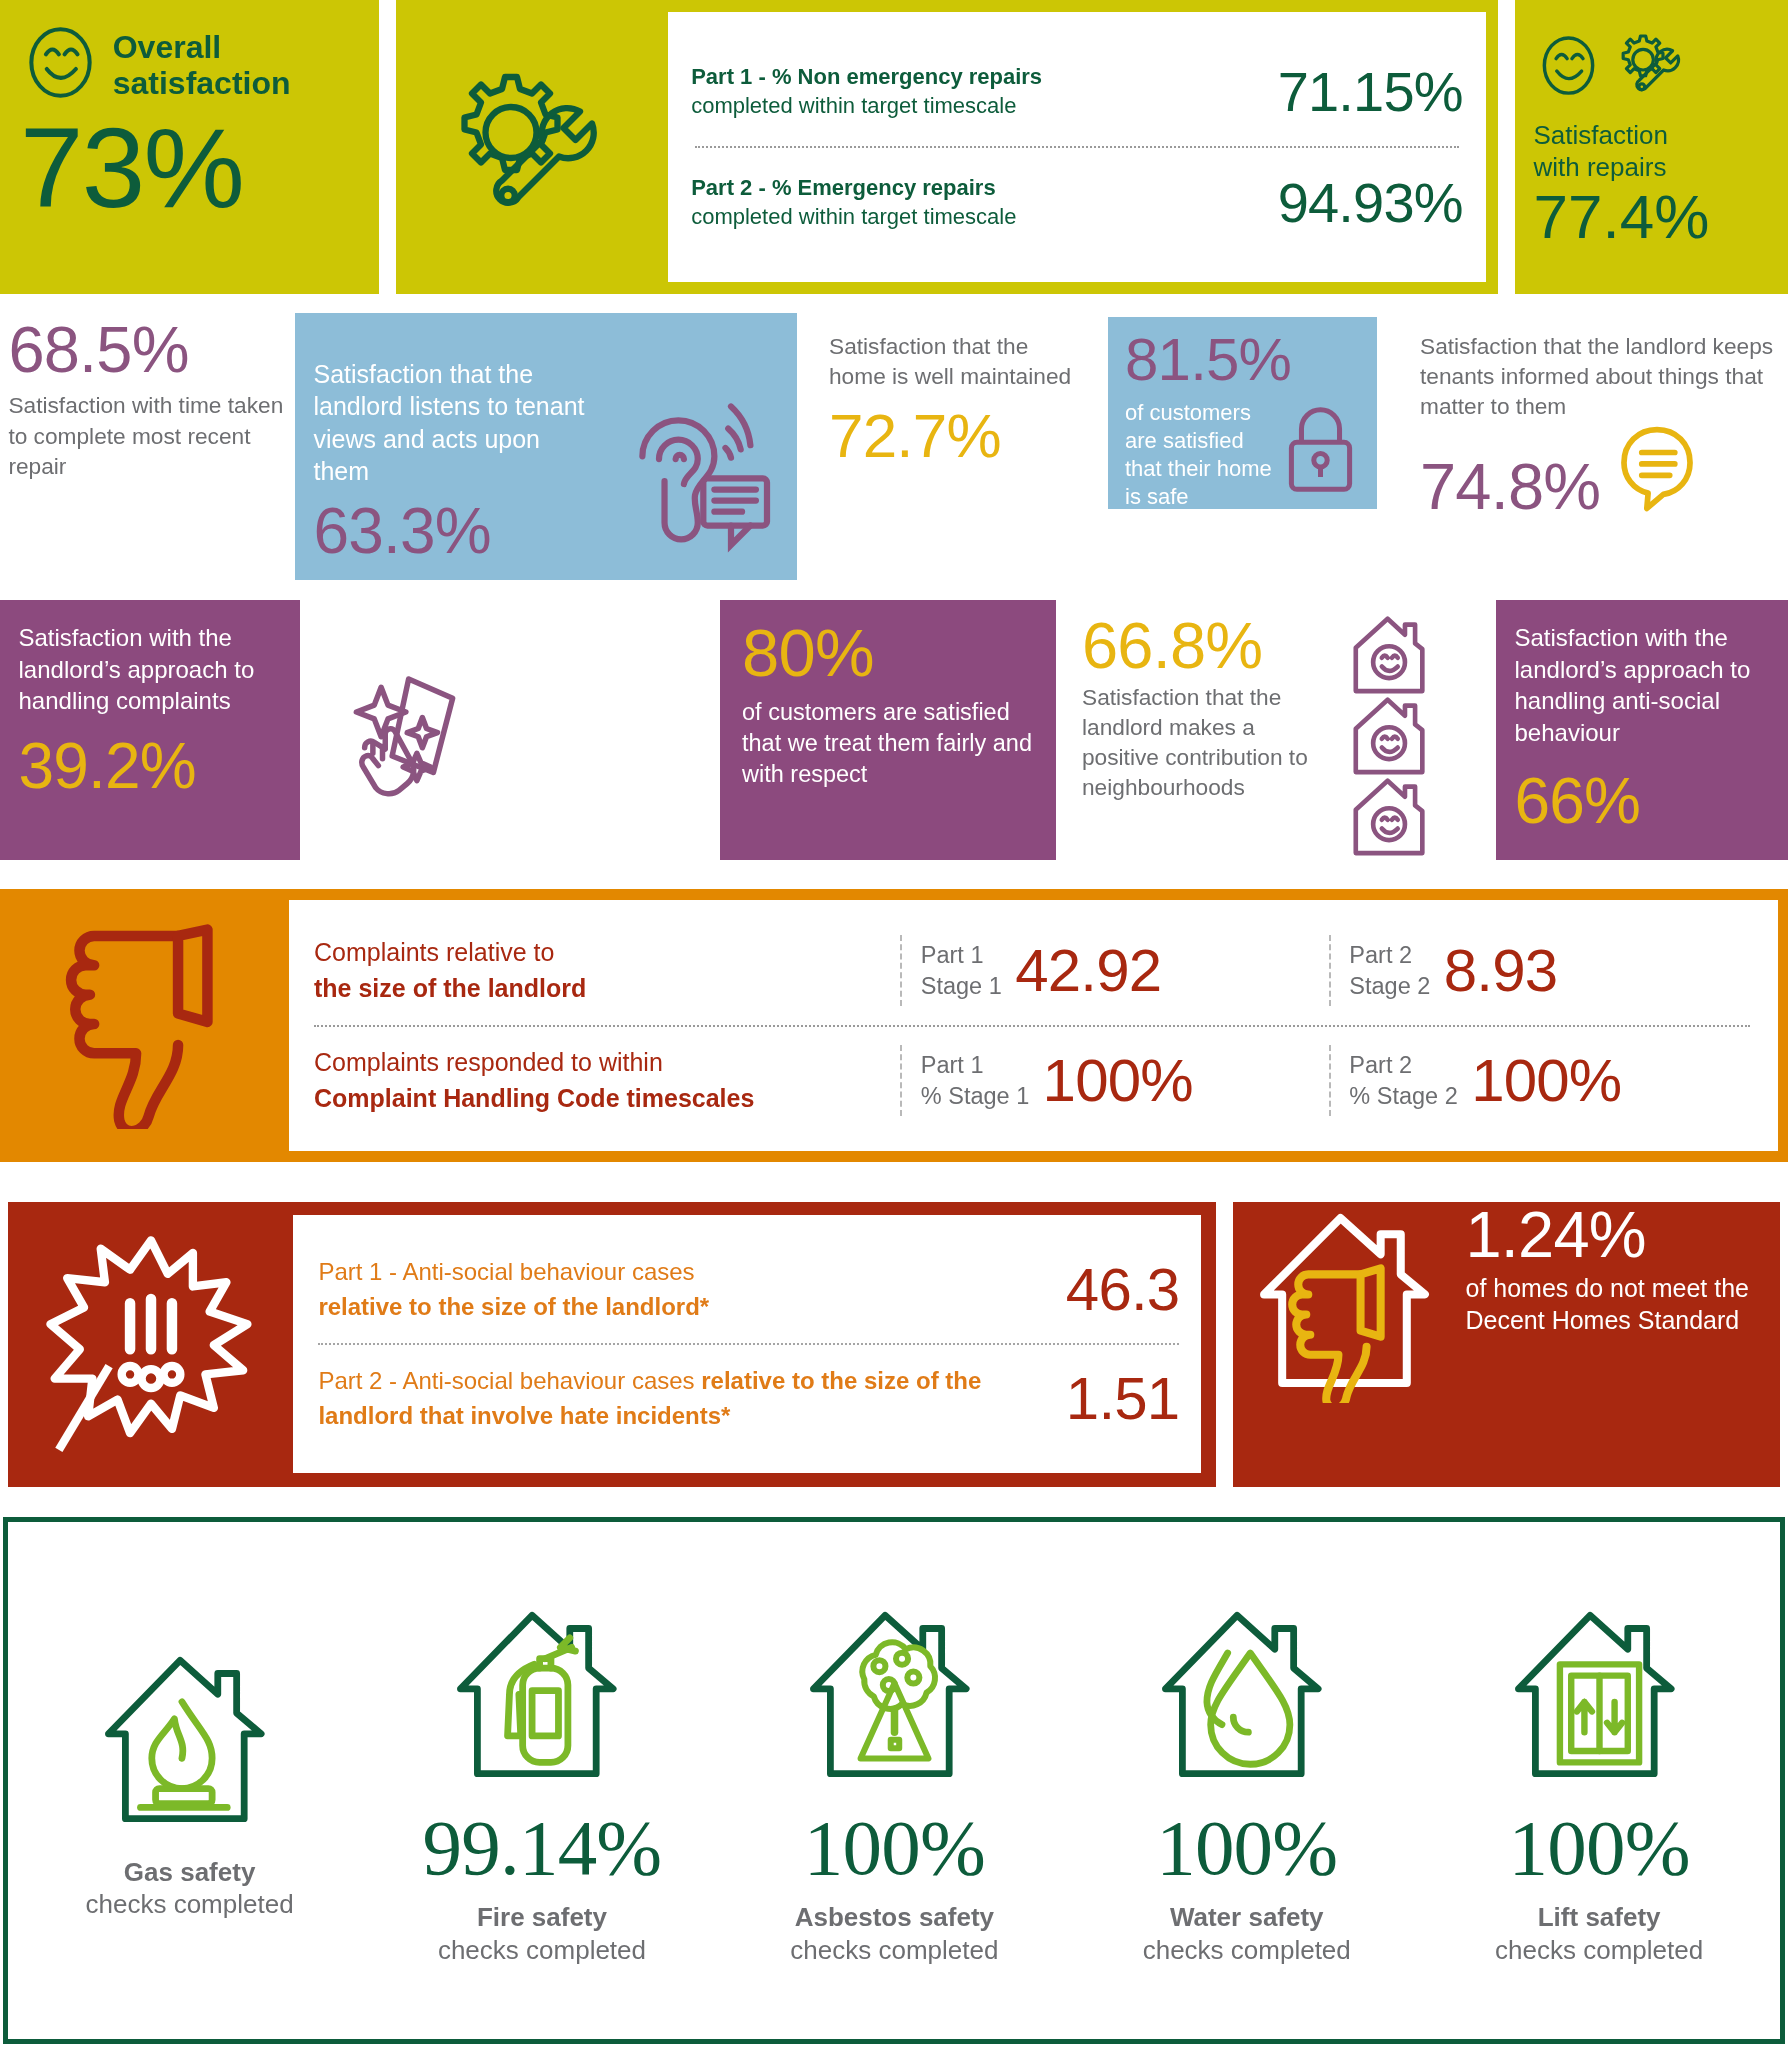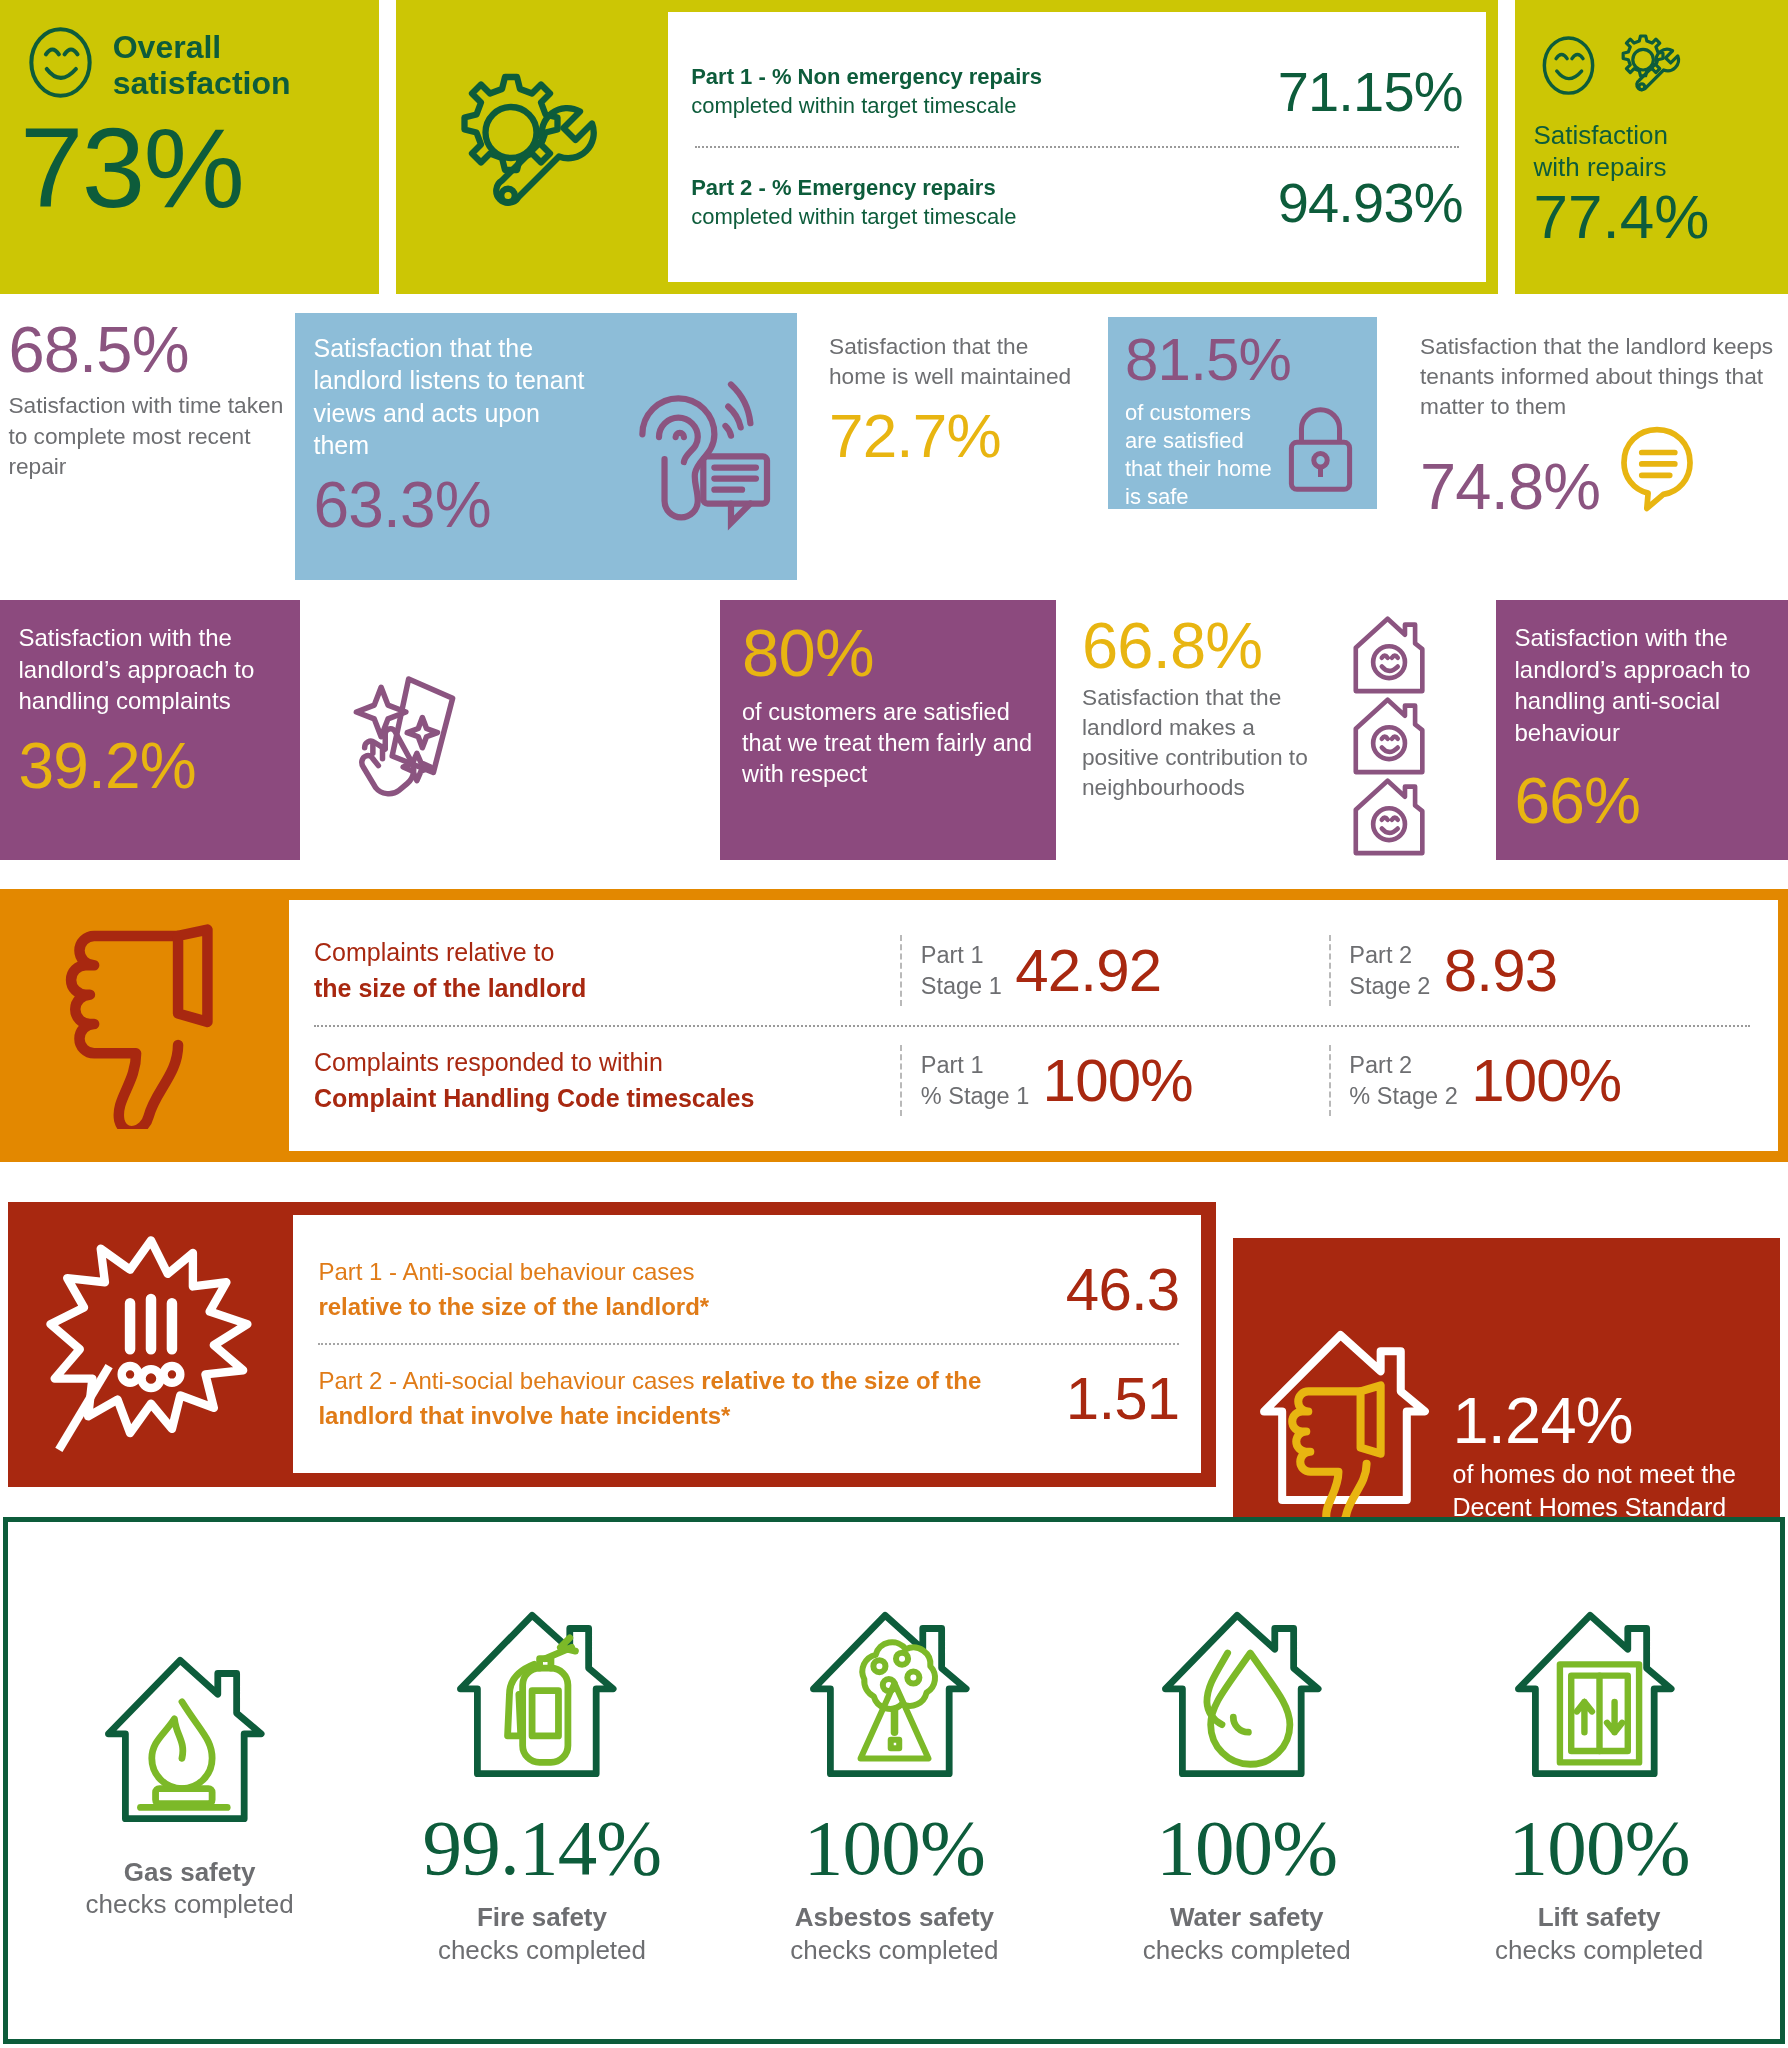--- a/index.html
+++ b/index.html
@@ -81,21 +81,21 @@
   .r2d { left: 1108px; top: 317px; width: 269px; height: 192px; background: var(--blue); padding: 13.4px 17px; }
   .r2e { left: 1420px; top: 331px; width: 369px; height: 252px; }
 
   .pct-purple { color: var(--purple); font-size: 65px; line-height: 1; letter-spacing: -0.8px; }
   .pct-gold   { color: var(--gold);   font-size: 62px; line-height: 1; letter-spacing: -0.8px; }
   .cap-grey   { color: var(--grey); font-size: 22.7px; line-height: 1.33; }
   .cap-white  { color: #fff;       font-size: 24px; line-height: 1.30; }
 
   .r2b .cap-white { font-size: 25px; }
   .r2b .pct-purple { font-size: 64px; margin-top: 11.7px; }
-  .r2b-flex { display:flex; justify-content: space-between; align-items: flex-end; }
+  .r2b-flex { display:flex; justify-content: space-between; align-items: center; margin-top: 26px; }
 
   .r2d .pct-purple { font-size: 60px; }
   .r2d .cap-white  { font-size: 22px; line-height: 1.28; margin-top: 8.4px; }
   .r2d-flex { display: flex; align-items: center; gap: 5px; }
 
   .r2e-flex { display: flex; align-items: flex-end; gap: 15px; }
 
   
   .r3a { left: 0;     top: 600px; width: 300px; height: 260px; background: var(--purpledk); padding: 22px 18.5px; }
   .r3b { left: 336px; top: 613px; width: 352px; height: 248px; }
@@ -150,23 +150,23 @@
     background: #fff; padding: 13.4px 22px 13.4px 25px;
     display:flex; flex-direction:column; justify-content:center;
   }
   .asb-row { display:flex; align-items:center; justify-content: space-between; gap: 17px; }
   .asb-lbl { color: var(--redorange); font-size: 24px; line-height: 1.45; }
   .asb-lbl b { font-weight: bold; }
   .asb-num { color: var(--red); font-size: 60px; line-height: 1; letter-spacing:-0.8px; white-space: nowrap; }
   .r5 .dotsep3 { border-top: 2.5px dotted #a5a5a5; margin: 18.5px 0; }
 
   .r6 {
-    left: 1233px; top: 1238px; width: 547px; height: 285px;
+    left: 1233px; top: 1202px; width: 547px; height: 285px;
     background: var(--red);
-    display: flex; align-items: flex-end; gap: 8px; padding: 0 18.5px;
+    display: flex; align-items: flex-start; gap: 21px; padding: 0 18.5px;
   }
   .r6 .txt { color:#fff; }
   .r6 .big { font-size: 65px; line-height: 1.02; letter-spacing: -0.8px; }
   .r6 .sml { font-size: 25px; line-height: 1.3; margin-top: 3.4px; }
 
   
   .r7 {
     left: 3.4px; top: 1517px; width: 1782px; height: 527px;
     border: 5.9px solid var(--darkgreen); background: #fff;
     display: flex; align-items: center; justify-content: space-around;

